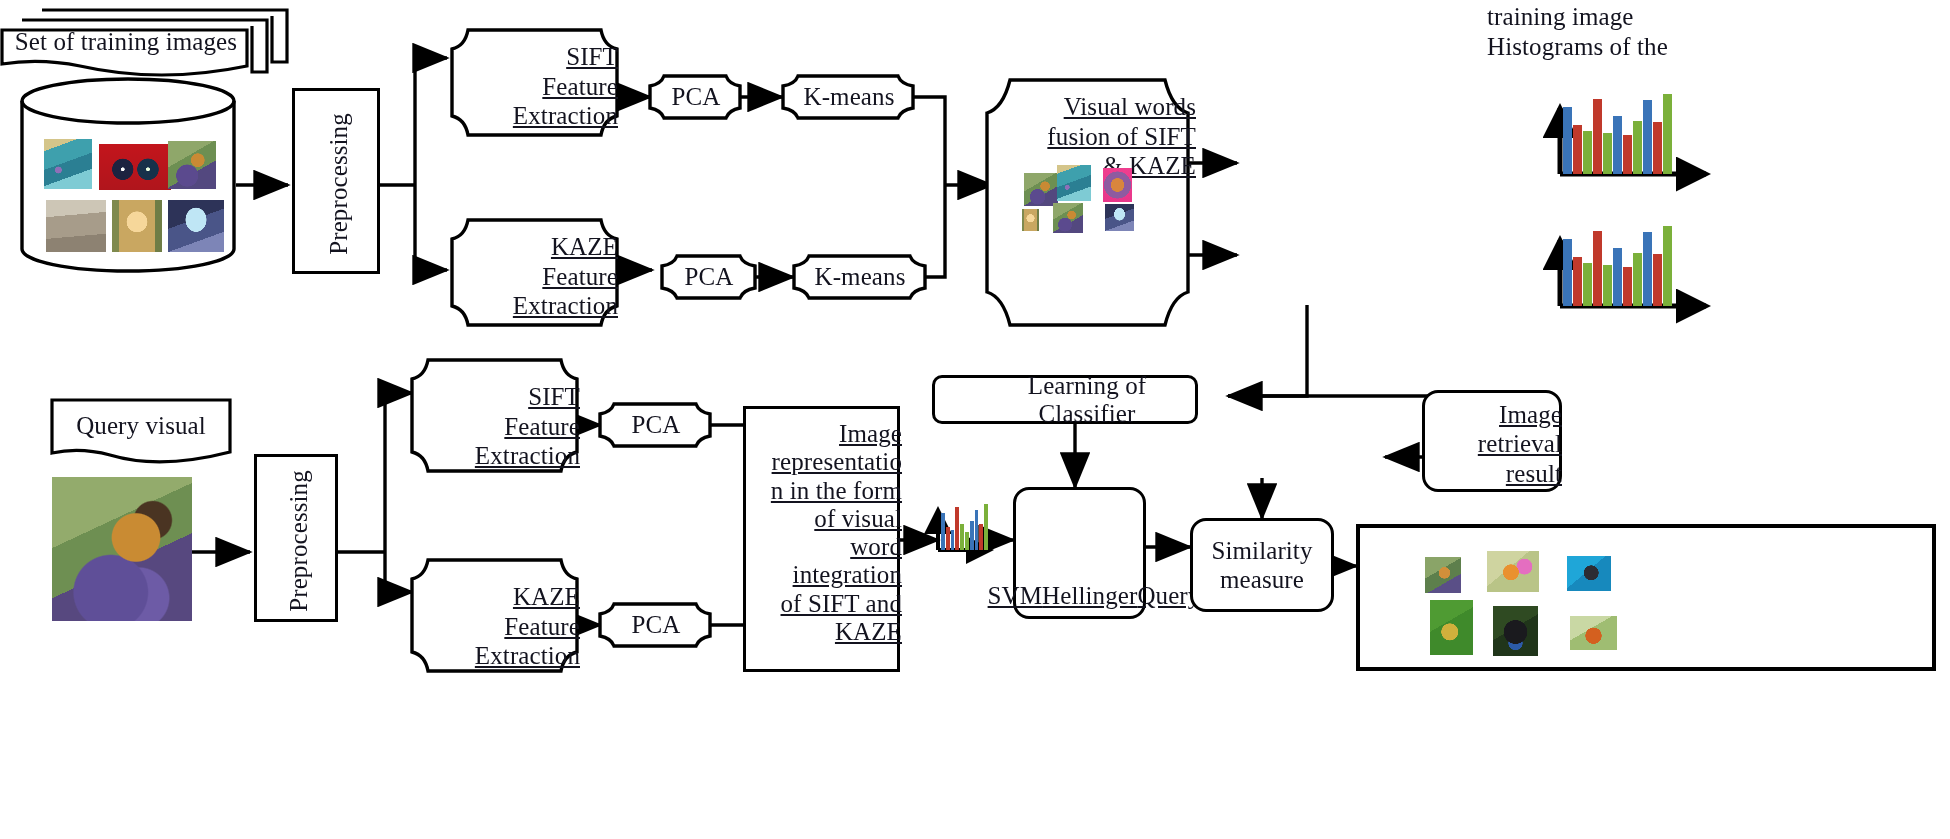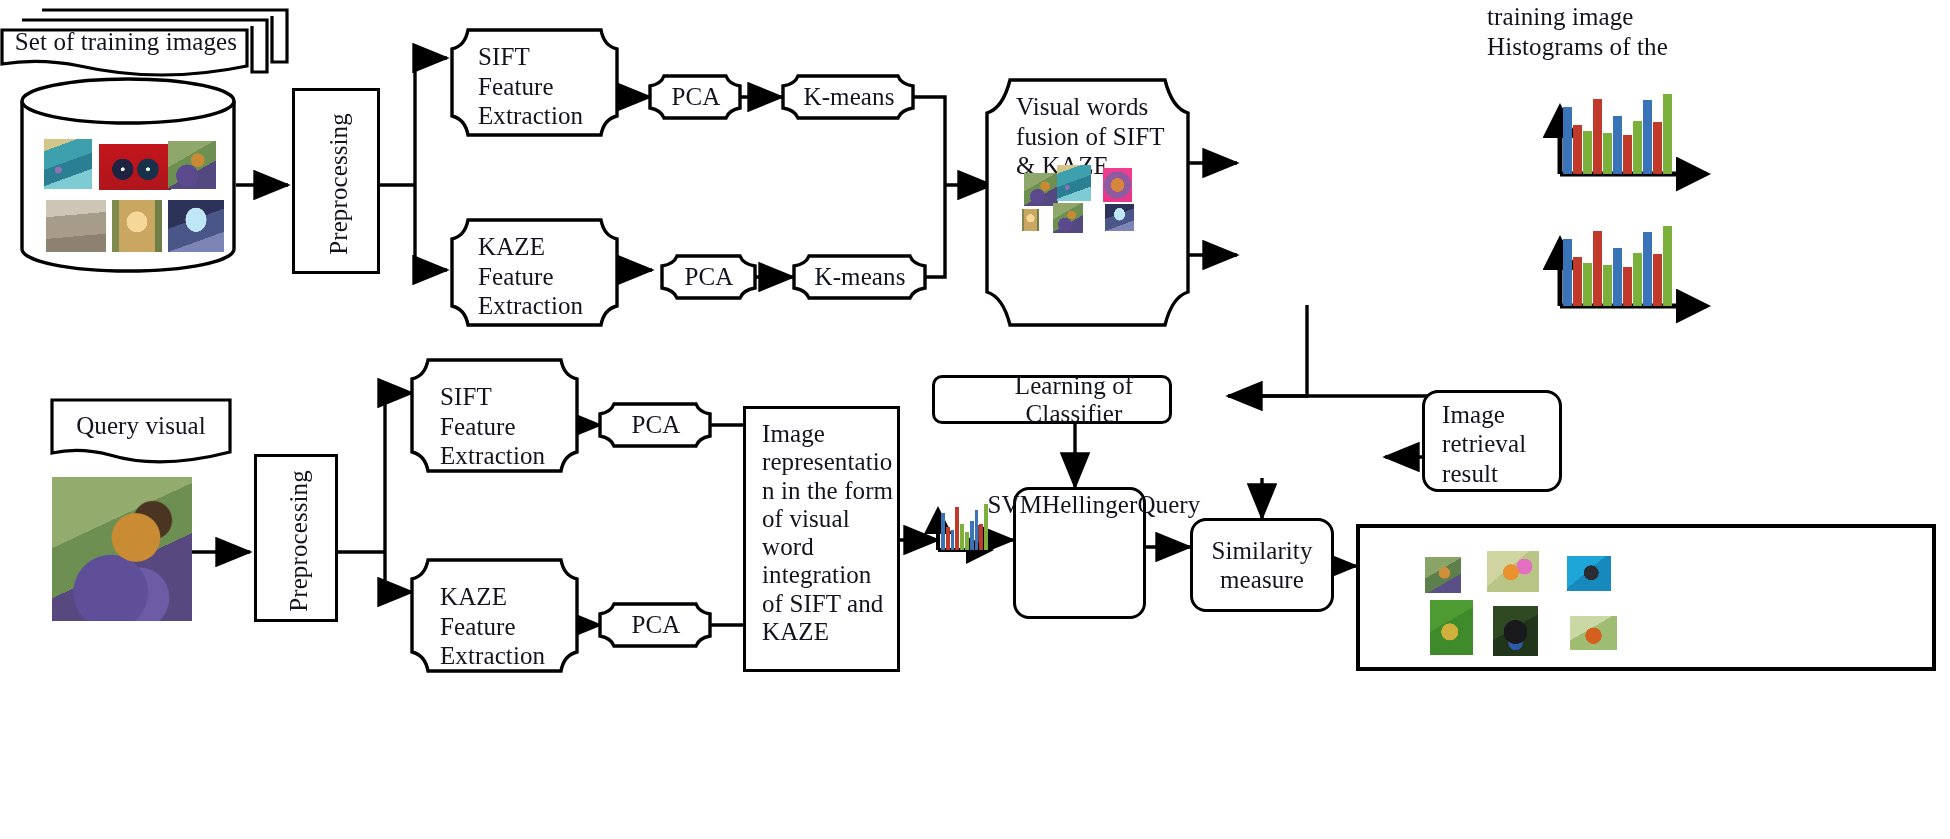--- a/index.html
+++ b/index.html
@@ -5,21 +5,21 @@
 <style>
   html,body{margin:0;padding:0;background:#ffffff;}
   body{width:1950px;height:839px;overflow:hidden;
        font-family:"Liberation Serif","DejaVu Serif",serif;color:#111;}
   #stage{position:relative;width:1950px;height:839px;background:#fff;}
   svg.layer{position:absolute;left:0;top:0;width:1950px;height:839px;overflow:visible;}
   .node{position:absolute;box-sizing:border-box;}
   .lbl{position:absolute;box-sizing:border-box;line-height:1.18;}
   .txt{font-size:25px;color:#13131f;letter-spacing:.1px;}
   .center{display:flex;align-items:center;justify-content:center;text-align:center;}
-  .topleft{display:flex;align-items:flex-start;justify-content:flex-start;text-align:left;}
+  .topleft{display:flex;align-items:flex-end;justify-content:flex-start;text-align:left;text-decoration:underline;}
   .rot{transform:rotate(-90deg);transform-origin:center center;white-space:nowrap;}
 
   
   .thumb{position:absolute;background-size:cover;background-position:center;
          image-rendering:auto;}
   .bk{background:
       radial-gradient(circle at 30% 62%, #8f6fb8 0 7%, transparent 8%),
       linear-gradient(160deg,#d4c58a 0 18%,#3ea0ad 18% 46%,#2b7f93 46% 70%,#7ecbd4 70% 100%),
       #39a0b0;}
   .balls{background:
@@ -354,21 +354,21 @@
         <i style="width: 4px; height: 43px; background: rgb(192, 57, 43); margin-right: 1px;"></i>
         <i style="width: 4px; height: 26px; background: rgb(123, 176, 58); margin-right: 1px;"></i>
         <i style="width: 4px; height: 18px; background: rgb(123, 176, 58); margin-right: 1px;"></i>
         <i style="width: 4px; height: 29px; background: rgb(58, 116, 184); margin-right: 1px;"></i>
         <i style="width: 4px; height: 40px; background: rgb(58, 116, 184); margin-right: 1px;"></i>
         <i style="width: 4px; height: 26px; background: rgb(192, 57, 43); margin-right: 1px;"></i>
         <i style="width: 4px; height: 46px; background: rgb(123, 176, 58); margin-right: 1px;"></i>
       </div>
   </div>
 
-  <div class="node center" style="left:932px;top:375px;width:240px;height:49px;border:3.4px solid #000;border-radius:10px;background:#fff;padding-left:44px;">
+  <div class="node center" style="left:932px;top:375px;width:266px;height:49px;border:3.4px solid #000;border-radius:10px;background:#fff;padding-left:44px;">
     <span class="txt">Learning of Classifier</span>
   </div>
 
   <div class="node" style="left:1013px;top:487px;width:133px;height:132px;border:3.4px solid #000;border-radius:16px;background:#fff;"></div>
   <div class="lbl txt topleft" style="left:1034px;top:490px;width:120px;height:120px;flex-direction:row;justify-content:center;">
     <span>SVM</span>
     <span>Hellinger</span>
     <span>Query</span>
   </div>
 

